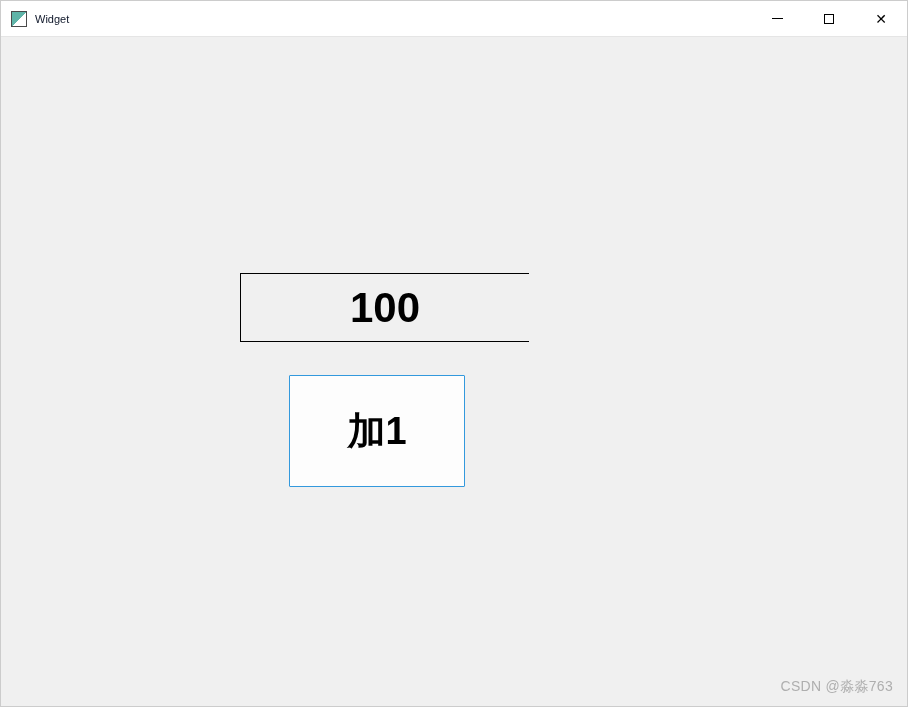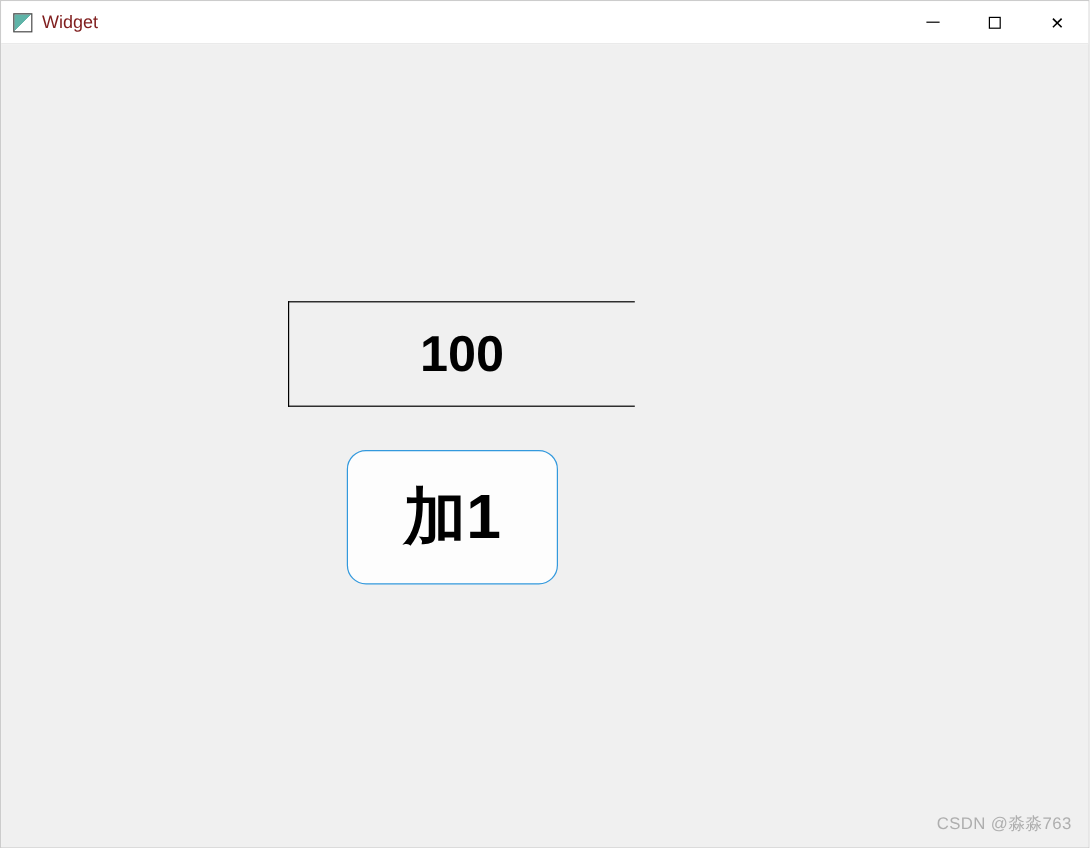--- a/index.html
+++ b/index.html
@@ -37,22 +37,22 @@
       gap: 8px;
       padding-left: 10px;
     }
     .app-icon {
       width: 16px;
       height: 16px;
       border: 1.5px solid #4a4a4a;
       background: linear-gradient(135deg, #5fb4a8 0%, #5fb4a8 50%, #ffffff 50%, #ffffff 100%);
     }
     .title-text {
-      font-size: 15px;
-      color: #7f1d1d;
+      font-size: 11px;
+      color: #0f172a;
     }
     .window-controls {
       display: flex;
       height: 100%;
     }
     .win-btn {
       width: 52px;
       height: 100%;
       display: flex;
       align-items: center;
@@ -63,48 +63,48 @@
       cursor: pointer;
     }
     .client-area {
       flex: 1;
       background: #f0f0f0;
       position: relative;
     }
     .counter-display {
       position: absolute;
       left: 239px;
-      top: 214px;
+      top: 236px;
       width: 289px;
-      height: 88px;
+      height: 69px;
       background: #f0f0f0;
       border-top: 1px solid #000000;
       border-left: 1px solid #000000;
       border-bottom: 1px solid #000000;
       border-right: none;
       display: flex;
       align-items: center;
       justify-content: center;
       font-size: 42px;
       font-weight: 700;
       color: #000000;
     }
     .increment-button {
       position: absolute;
       left: 288px;
       top: 338px;
       width: 176px;
       height: 112px;
       background: #fdfdfd;
       border: 1.5px solid #3399dd;
-      border-radius: 16px;
+      border-radius: 1px;
       display: flex;
       align-items: center;
       justify-content: center;
-      font-size: 52px;
+      font-size: 38px;
       font-weight: 700;
       color: #000000;
       cursor: pointer;
       font-family: "Microsoft YaHei", "Segoe UI", sans-serif;
     }
     .watermark {
       position: absolute;
       right: 14px;
       bottom: 10px;
       font-size: 14px;

